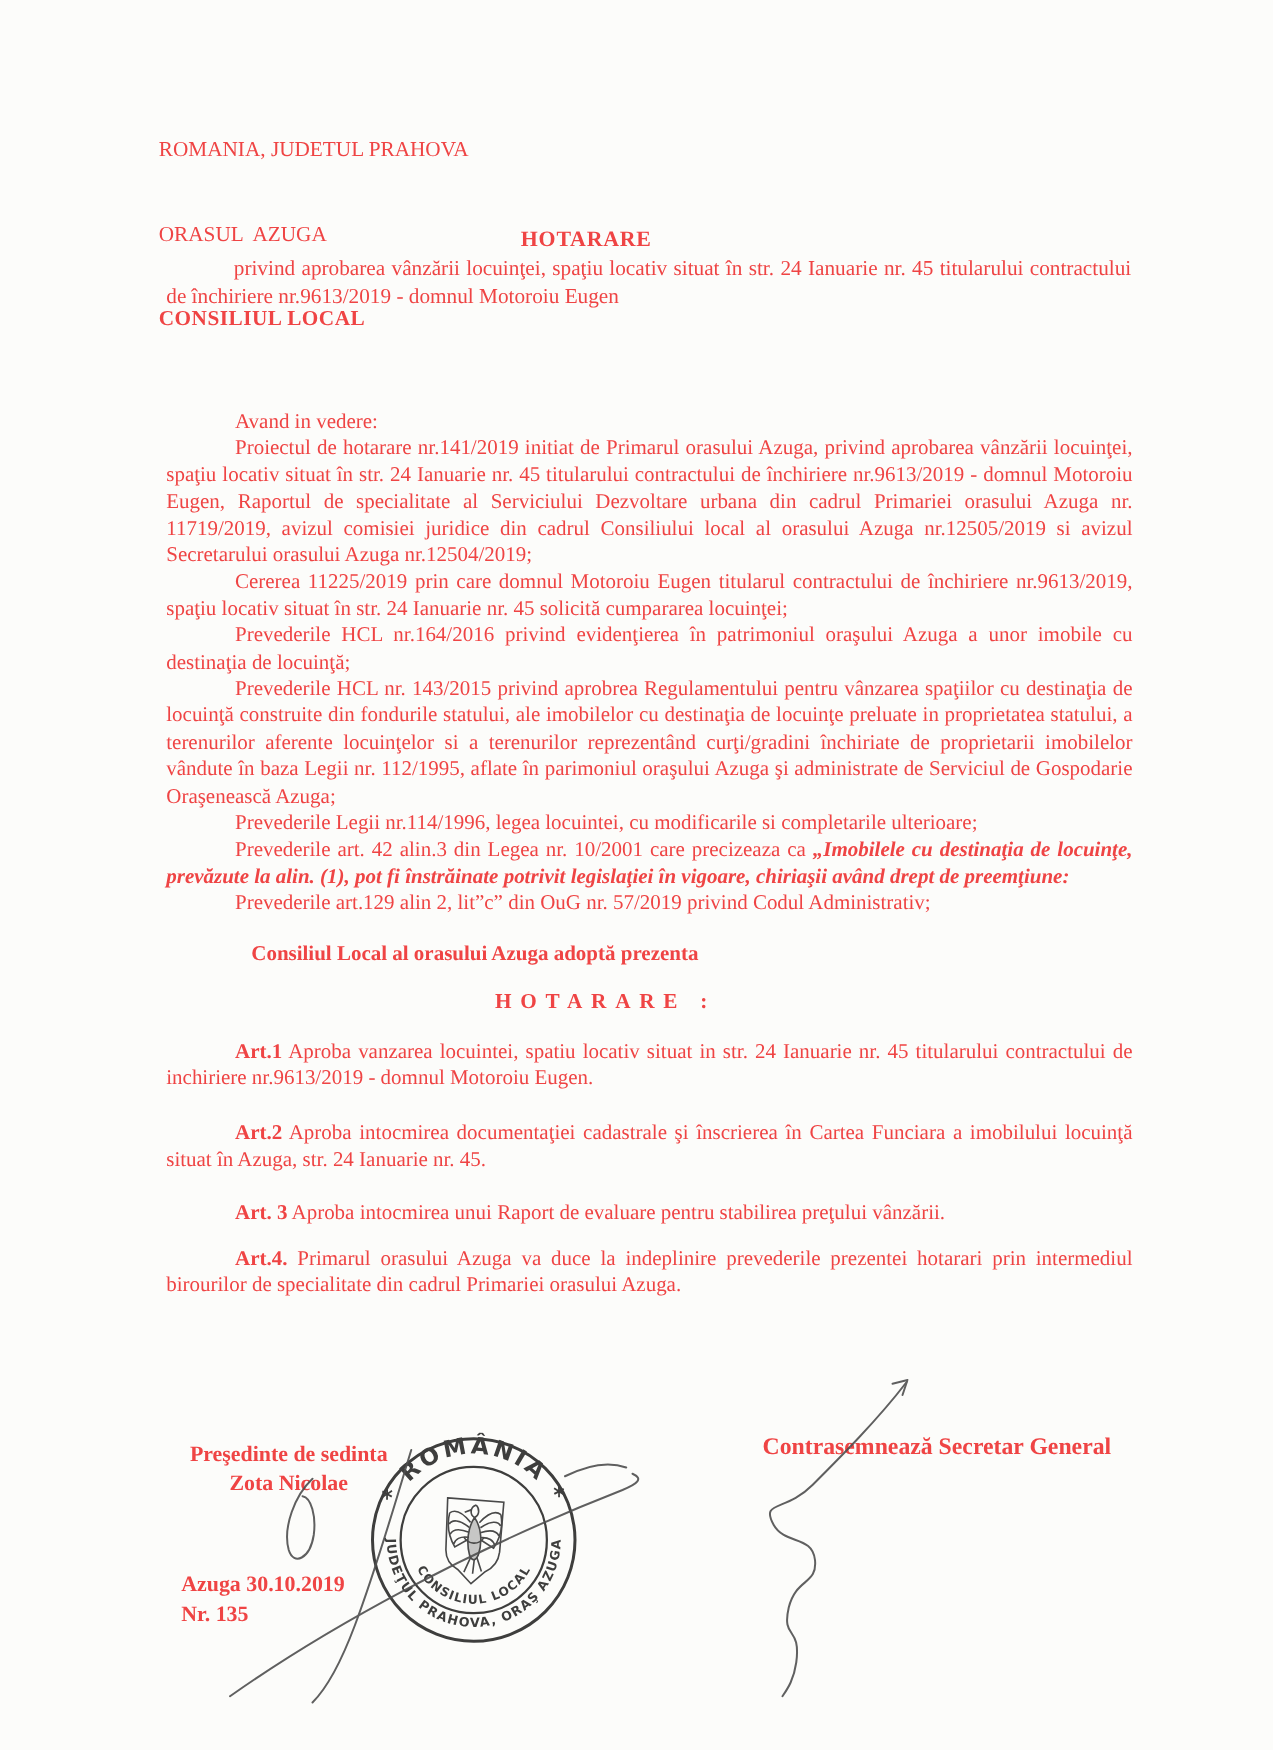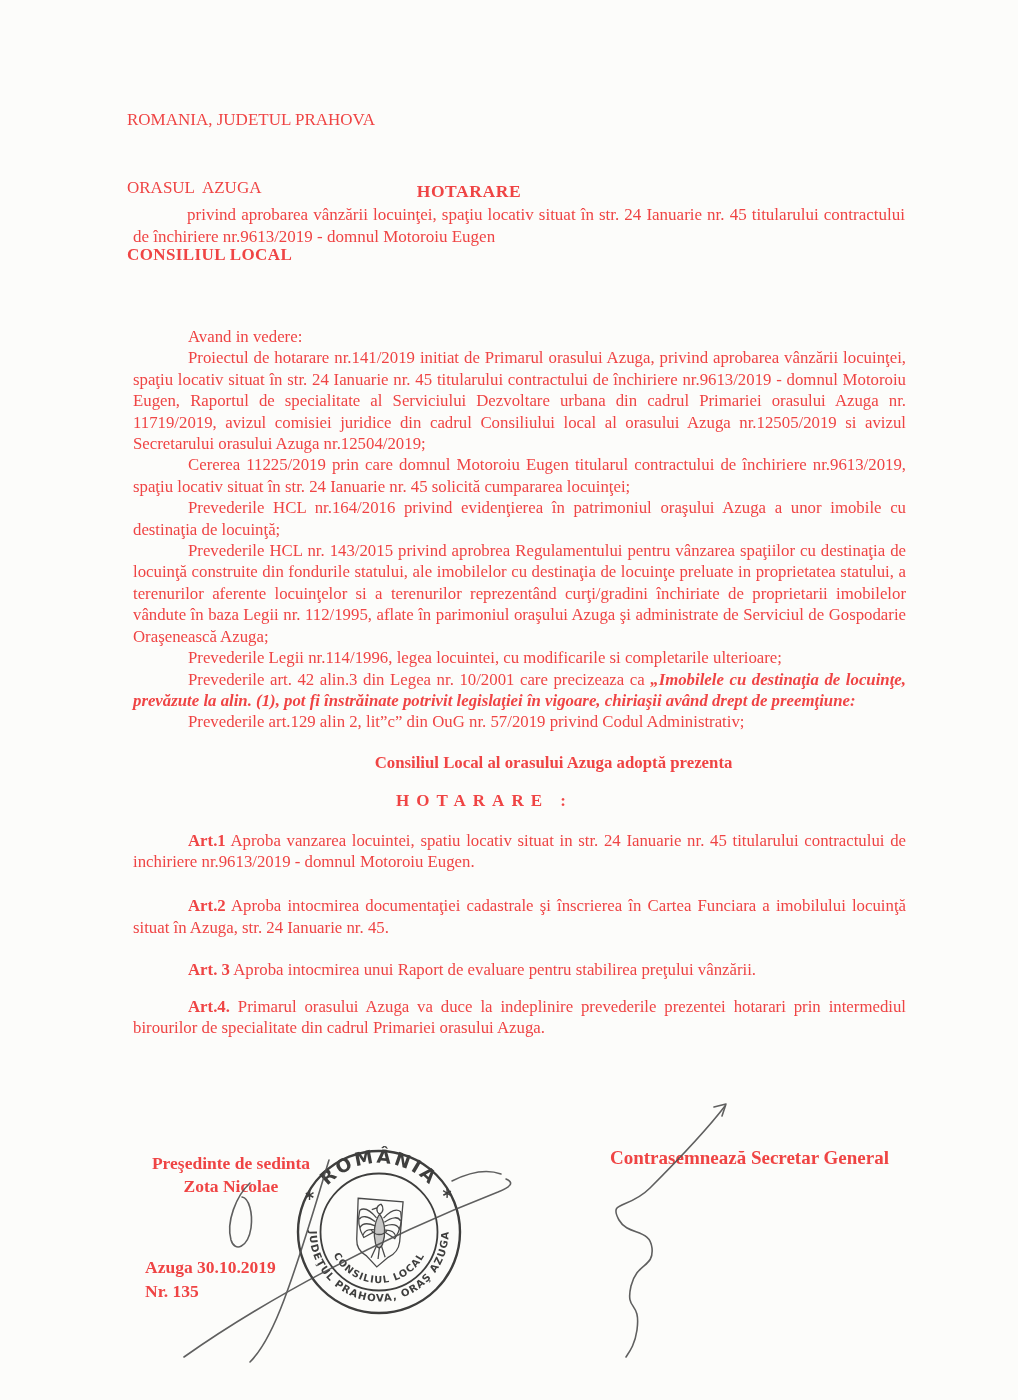--- a/index.html
+++ b/index.html
@@ -16,21 +16,21 @@
   .letterhead .bold{font-weight:bold;letter-spacing:.4px;}
   
   .titleblock{position:absolute;left:133px;top:181px;width:772px;}
   .main-heading{font-weight:bold;font-size:17.5px;text-align:center;margin:0 100px 0 0;letter-spacing:.6px;}
   .subtitle{margin:2px 0 0 0;font-size:17px;line-height:21.8px;text-align:justify;text-indent:54px;}
   
   .bodytext{position:absolute;left:133px;top:326px;width:773px;font-size:16.8px;line-height:21.4px;text-align:justify;}
   .bodytext p{margin:0;text-indent:55px;}
   .preamble-label{text-align:left;}
   .p-temeiul{margin-top:17px !important;text-indent:50px !important;}
-  .adoption{margin-top:19px !important;font-weight:bold;text-indent:68px !important;text-align:center;}
+  .adoption{margin-top:19px !important;font-weight:bold;text-indent:68px !important;text-align:left;}
   .decision-heading{margin-top:17px !important;text-indent:0 !important;text-align:center !important;
     font-weight:bold;font-size:17px;letter-spacing:7px;margin-right:70px !important;}
   .art{margin-top:18px !important;}
   .art-label{font-weight:bold;}
   .emph{font-weight:bold;font-style:italic;}
   .mt23{margin-top:23px !important;}
   .mt21{margin-top:21px !important;}
   .mt15{margin-top:15px !important;}
   
   .president{position:absolute;left:143px;top:1152px;width:176px;text-align:center;

